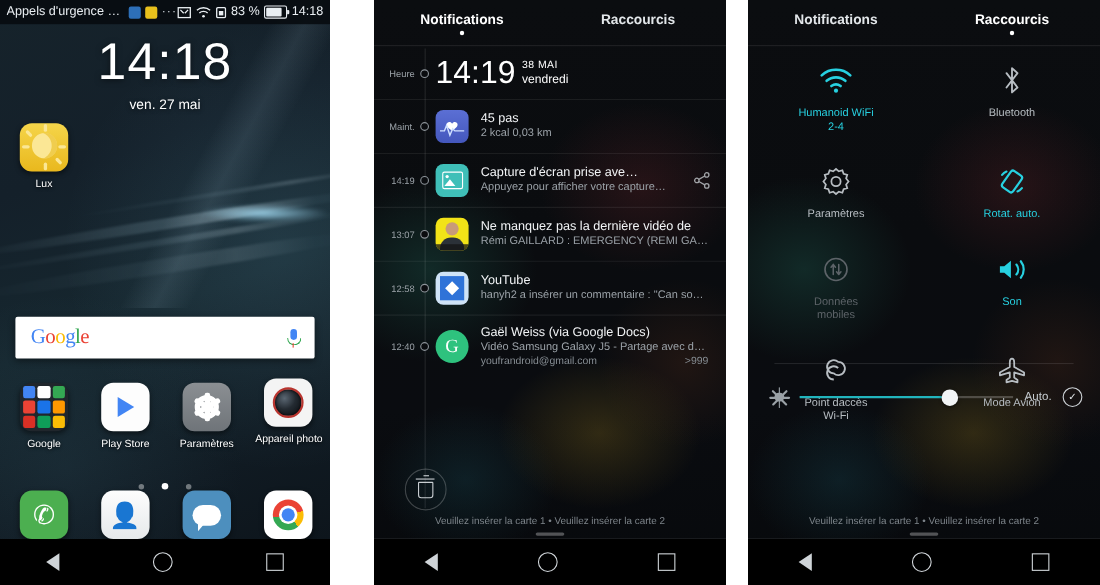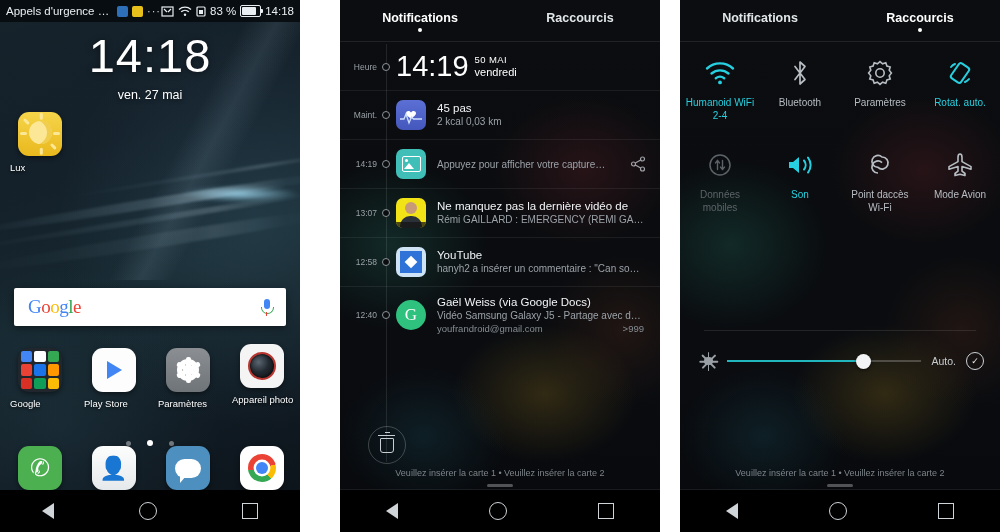--- a/index.html
+++ b/index.html
@@ -39,21 +39,21 @@
   .mini.yellow{background:#e8c01c;}
   .dots3{color:#cfd6db;font-size:11px;letter-spacing:1px;}
   .batt{width:19px;height:10px;border:1.3px solid #e9eef2;border-radius:2px;position:relative;}
   .batt::after{content:"";position:absolute;right:-3px;top:2.6px;width:2px;height:4px;background:#e9eef2;border-radius:0 1px 1px 0;}
   .batt i{position:absolute;left:1px;top:1px;bottom:1px;width:70%;background:#e9eef2;border-radius:1px;display:block;}
 
   .clockbox{position:absolute;top:32px;left:0;right:0;text-align:center;color:#fff;}
   .clock-time{font-size:47px;font-weight:300;letter-spacing:1px;line-height:1;text-shadow:0 1px 6px rgba(0,0,0,.55);}
   .clock-date{font-size:12.5px;margin-top:9px;font-weight:400;text-shadow:0 1px 4px rgba(0,0,0,.6);}
 
-  .appicon{position:absolute;width:60px;}
+  .appicon{position:absolute;text-align:center;width:60px;}
   .icon-sq{width:44px;height:44px;border-radius:11px;margin:0 auto;position:relative;overflow:hidden;
      box-shadow:0 2px 5px rgba(0,0,0,.45);}
   .icon-label{color:#fff;font-size:9.5px;margin-top:6px;text-shadow:0 1px 3px rgba(0,0,0,.85);white-space:nowrap;}
 
   .lux{background:linear-gradient(180deg,#f5d54a,#e9b81d);}
   .lux .moon{position:absolute;left:11px;top:9px;width:23px;height:23px;border-radius:50%;
      background:#fbe795;box-shadow:inset -6px 0 0 -1px rgba(232,184,20,.55);}
   .lux .ray{position:absolute;width:7px;height:2.6px;background:#fbe795;border-radius:2px;}
 
   .searchbar{position:absolute;left:14px;right:14px;top:288px;height:38px;background:#fff;border-radius:2px;
@@ -154,21 +154,21 @@
      display:flex;align-items:center;justify-content:center;}
   .trash .can{width:12px;height:13px;border:1.4px solid #c9ced2;border-radius:1px 1px 3px 3px;position:relative;}
   .trash .can::before{content:"";position:absolute;left:-3.5px;top:-4px;width:17px;height:1.4px;background:#c9ced2;}
   .trash .can::after{content:"";position:absolute;left:3.5px;top:-6.5px;width:5px;height:1.4px;background:#c9ced2;}
 
   .simtext{position:absolute;left:0;right:0;bottom:54px;text-align:center;color:#7d848a;font-size:9px;}
   .handle{position:absolute;left:50%;transform:translateX(-50%);bottom:45px;width:26px;height:3px;border-radius:2px;background:rgba(255,255,255,.30);}
   .shaderule{position:absolute;left:0;right:0;bottom:42px;height:1px;background:rgba(255,255,255,.07);}
 
   
-  .tiles{position:absolute;top:46px;left:0;right:0;display:grid;grid-template-columns:repeat(4,1fr);row-gap:10px;}
+  .tiles{position:absolute;top:46px;left:0;right:0;display:grid;grid-template-columns:repeat(2,1fr);row-gap:10px;}
   .tile{text-align:center;padding:10px 4px 6px;}
   .tile .glyph{height:34px;display:flex;align-items:center;justify-content:center;}
   .tile .tlabel{font-size:10px;line-height:1.25;margin-top:7px;color:#b7bdc2;}
   .tile.on .tlabel{color:#27d0e0;}
   .tile.off .tlabel{color:#5d6368;}
   .qdivider{position:absolute;left:24px;right:24px;top:330px;height:1px;background:rgba(255,255,255,.10);}
   .brightrow{position:absolute;left:20px;right:16px;top:352px;display:flex;align-items:center;gap:10px;}
   .sun{width:17px;height:17px;position:relative;flex:none;}
   .sun .core{position:absolute;left:4.2px;top:4.2px;width:8.6px;height:8.6px;border-radius:50%;background:#9aa1a6;}
   .sun .rr{position:absolute;left:7.7px;top:-1px;width:1.6px;height:19px;background:#9aa1a6;border-radius:1px;}
@@ -335,21 +335,21 @@
     <div class="tabrule"></div>
     <div class="timeline"></div>
 
     <div style="position:absolute;top:44px;left:0;right:0;">
 
       <div class="trow nrow">
         <div class="tstamp">Heure</div>
         <div class="bigclock">
           <div class="bc-time">14:19</div>
           <div class="bc-side">
-            <div class="bc-d1">50 MAI</div>
+            <div class="bc-d1">38 MAI</div>
             <div class="bc-d2">vendredi</div>
           </div>
         </div>
       </div>
 
       <div class="trow nrow">
         <div class="tstamp">Maint.</div>
         <div class="nicon health">
           <svg width="24" height="20" viewBox="0 0 24 20">
               <path d="M12 7.5c-1-2.4-5-2-5 .8 0 2 3 4 5 5.4 2-1.4 5-3.4 5-5.4 0-2.8-4-3.2-5-.8z" fill="#fff"></path>
@@ -363,20 +363,21 @@
       </div>
 
       <div class="trow nrow">
         <div class="tstamp">14:19</div>
         <div class="nicon shot">
             <div class="ph">
               <i></i>
             </div>
           </div>
         <div class="ntext">
+          <div class="ntitle">Capture d'écran prise ave…</div>
           <div class="nsub">Appuyez pour afficher votre capture…</div>
         </div>
         <svg class="share" viewBox="0 0 16 16">
             <circle cx="12.5" cy="3" r="2" fill="none" stroke="#cfd4d8" stroke-width="1.2"></circle>
             <circle cx="3.5" cy="8" r="2" fill="none" stroke="#cfd4d8" stroke-width="1.2"></circle>
             <circle cx="12.5" cy="13" r="2" fill="none" stroke="#cfd4d8" stroke-width="1.2"></circle>
             <path d="M5.3 7L10.7 4M5.3 9l5.4 3" stroke="#cfd4d8" stroke-width="1.2"></path>
           </svg>
       </div>
 

